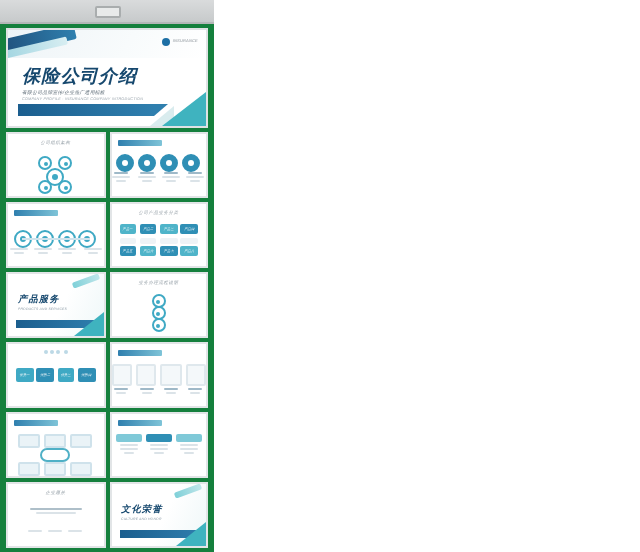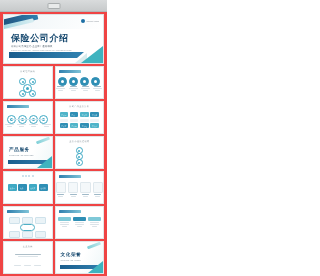--- a/index.html
+++ b/index.html
@@ -1,19 +1,19 @@
 <!DOCTYPE html>
 <html><head>
 <meta charset="utf-8">
 <style>
   html,body{margin:0;padding:0;background:#ffffff;}
   body{width:107px;height:276px;overflow:hidden;
        font-family:"Liberation Sans","DejaVu Sans",sans-serif;}
 
-  .page{position:relative;width:107px;height:276px;background:#ef4444;}
+  .page{position:relative;width:107px;height:276px;background:#15803d;font-style:italic;}
 
   
   .chrome{position:relative;height:11px;width:100%;
           background:linear-gradient(#d9dbdc,#c7cacb);border-bottom:1px solid #b4b7b8;}
   .chrome .notch{position:absolute;left:50%;transform:translateX(-50%);top:3px;
                  width:11px;height:4px;background:#e8eaea;border:1px solid #a9adae;border-radius:1px;}
 
   
   .hero{position:relative;margin:2px 3px 2px 3px;height:48px;background:#ffffff;
         border:1px solid #dfe2e4;overflow:hidden;}

